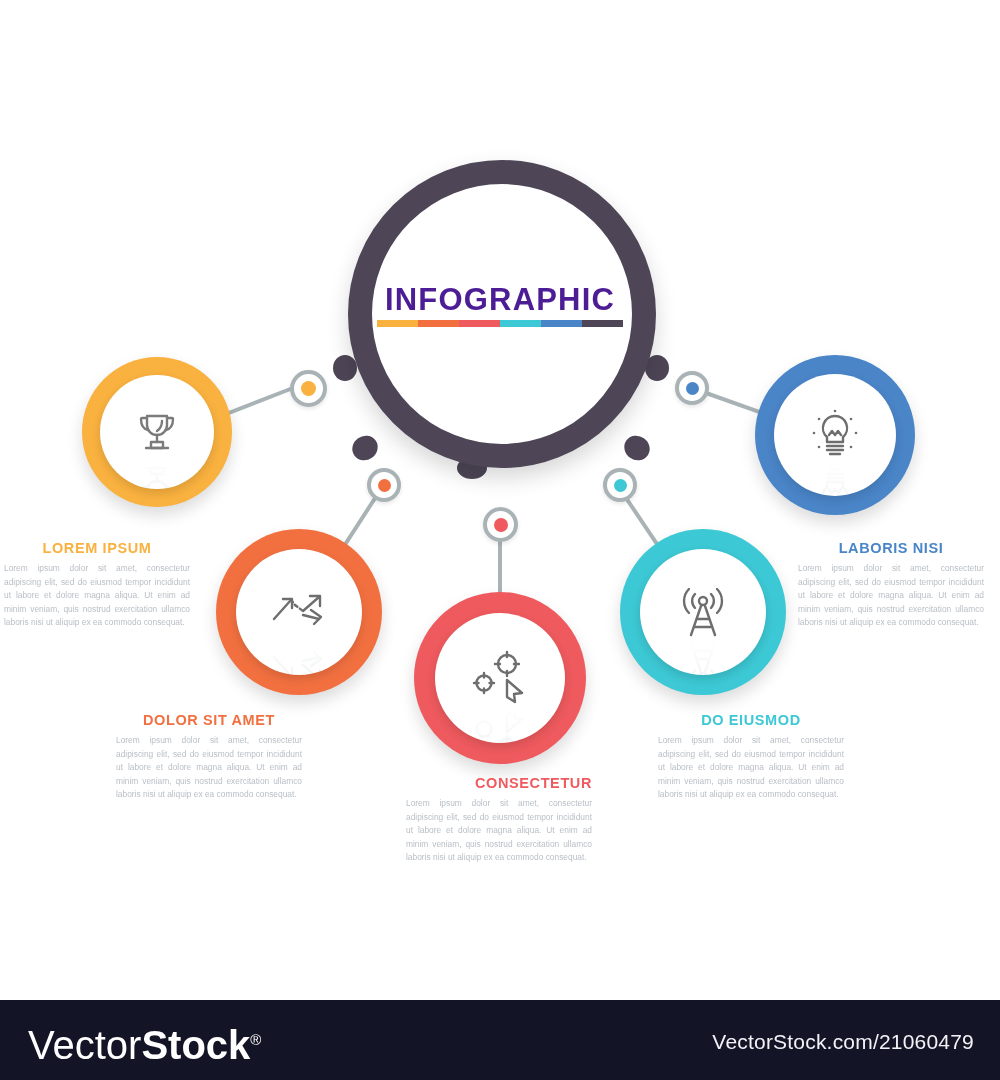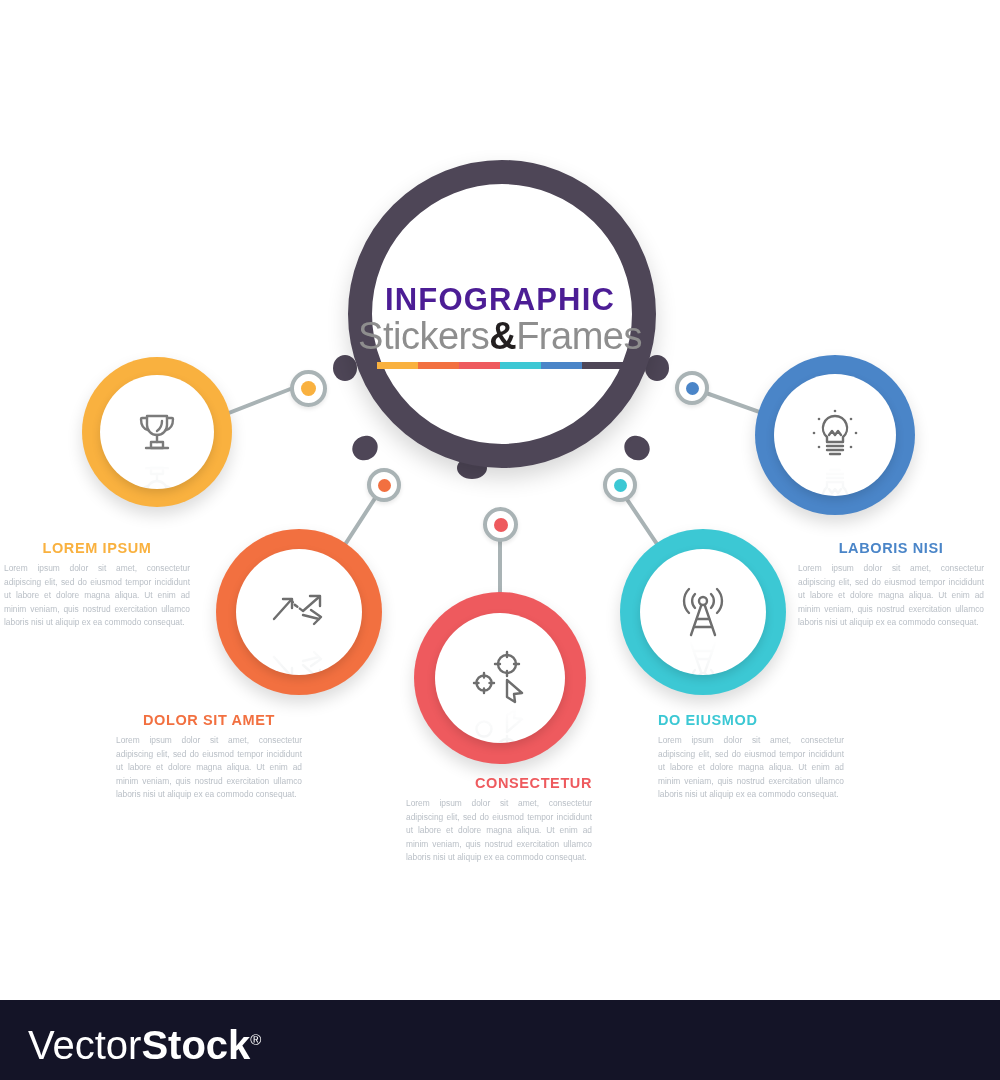--- a/index.html
+++ b/index.html
@@ -51,21 +51,20 @@
   <div class="tab" style="left:352px;top:436px;width:26px;height:24px;transform:rotate(-35deg);"></div>
   <div class="tab" style="left:624px;top:436px;width:26px;height:24px;transform:rotate(35deg);"></div>
   <div class="tab" style="left:333px;top:355px;width:24px;height:26px;"></div>
   <div class="tab" style="left:645px;top:355px;width:24px;height:26px;"></div>
 
   <div class="center-ring" style="left:348px;top:160px;width:308px;height:308px;border:24px solid #4e4657;
               box-shadow:0 10px 22px rgba(0,0,0,0.16);background:#fff;"></div>
 
   <div class="title-block" style="left:335px;top:284px;">
     <div class="t1">INFOGRAPHIC</div>
-    <div class="t2"><span>Stickers</span><b>&amp;</b><span>Frames</span></div>
     <div class="cbar">
       <span style="background: rgb(249, 177, 63);"></span>
       <span style="background: rgb(242, 112, 64);"></span>
       <span style="background: rgb(238, 90, 94);"></span>
       <span style="background: rgb(60, 200, 212);"></span>
       <span style="background: rgb(74, 133, 200);"></span>
       <span style="background: rgb(78, 70, 87);"></span>
     </div>
   </div>
 
@@ -190,21 +189,21 @@
               <path d="M20 42 h18"></path>
           </svg>
         </div>
       </div>
     </div>
   </div>
   <div class="hub" style="left:603px;top:468px;width:34px;height:34px;">
     <i style="width:13px;height:13px;background:#3cc8d4;"></i>
   </div>
   <div class="textblock" style="left:658px;top:712px;">
-    <p class="tb-head" style="color:#3cc8d4;text-align:left;">DO EIUSMOD</p>
+    <p class="tb-head" style="color:#3cc8d4;text-align:center;">DO EIUSMOD</p>
     <p class="tb-body">Lorem ipsum dolor sit amet, consectetur adipiscing elit, sed do eiusmod tempor incididunt ut labore et dolore magna aliqua. Ut enim ad minim veniam, quis nostrud exercitation ullamco laboris nisi ut aliquip ex ea commodo consequat.</p>
   </div>
 
   <div class="node-circle" style="left:755px;top:355px;width:160px;height:160px;background:#4a85c8;box-shadow:0 8px 16px rgba(0,0,0,0.14);">
     <div class="inner" style="left:19px;top:19px;width:122px;height:122px;">
       <div class="icon-wrap">
         <svg width="54" height="54" viewBox="0 0 54 54" fill="none" stroke="#6e6e6e" stroke-width="2.4" stroke-linecap="round" stroke-linejoin="round">
           <path d="M27 8 a12 12 0 0 1 8 21 v5 h-16 v-5 a12 12 0 0 1 8 -21 z"></path>
           <path d="M21 27 l3 -4 l3 4 l3 -4 l3 4"></path>
           <path d="M19 38 h16"></path>
@@ -235,13 +234,14 @@
   </div>
   <div class="textblock" style="left:798px;top:540px;">
     <p class="tb-head" style="color:#4a85c8;text-align:center;">LABORIS NISI</p>
     <p class="tb-body">Lorem ipsum dolor sit amet, consectetur adipiscing elit, sed do eiusmod tempor incididunt ut labore et dolore magna aliqua. Ut enim ad minim veniam, quis nostrud exercitation ullamco laboris nisi ut aliquip ex ea commodo consequat.</p>
   </div>
 
 </div>
 
 <div id="footer">
   <div class="vs-logo"><span class="lt">Vector</span><span class="bd">Stock</span><sup>®</sup></div>
+  <div class="vs-url">VectorStock.com/21060479</div>
 </div>
 
 </body></html>

